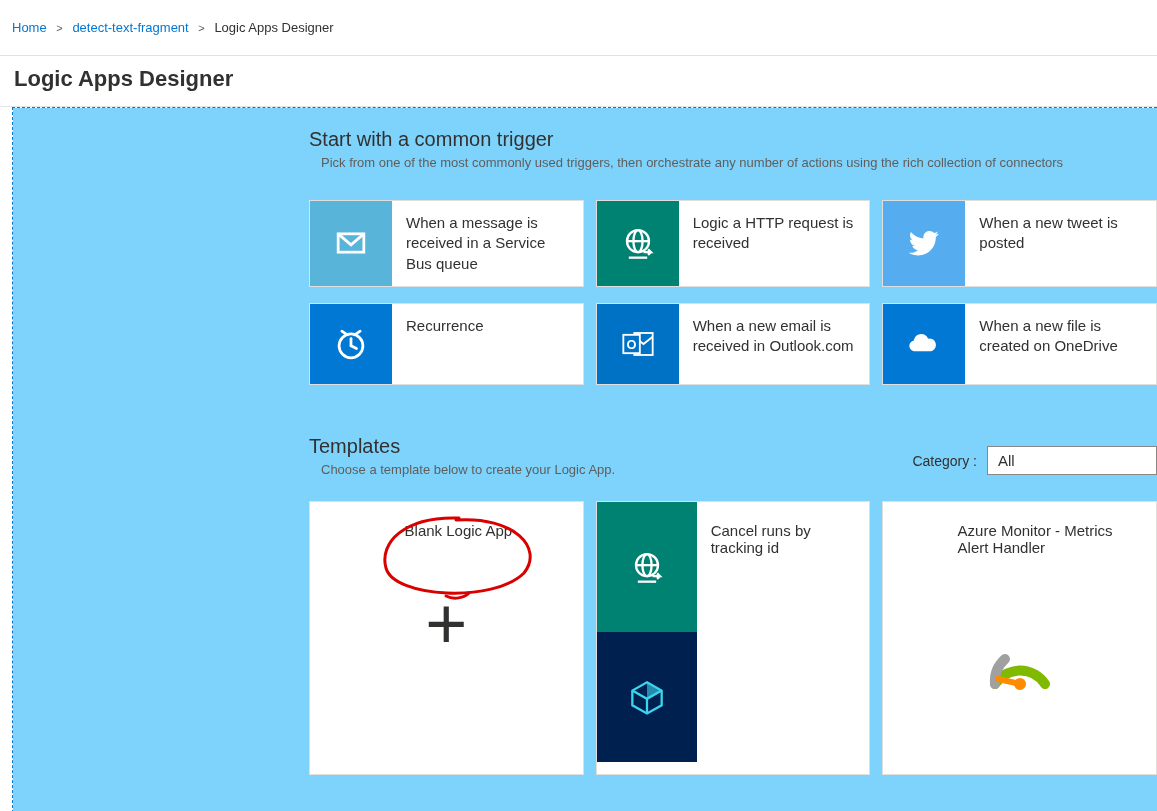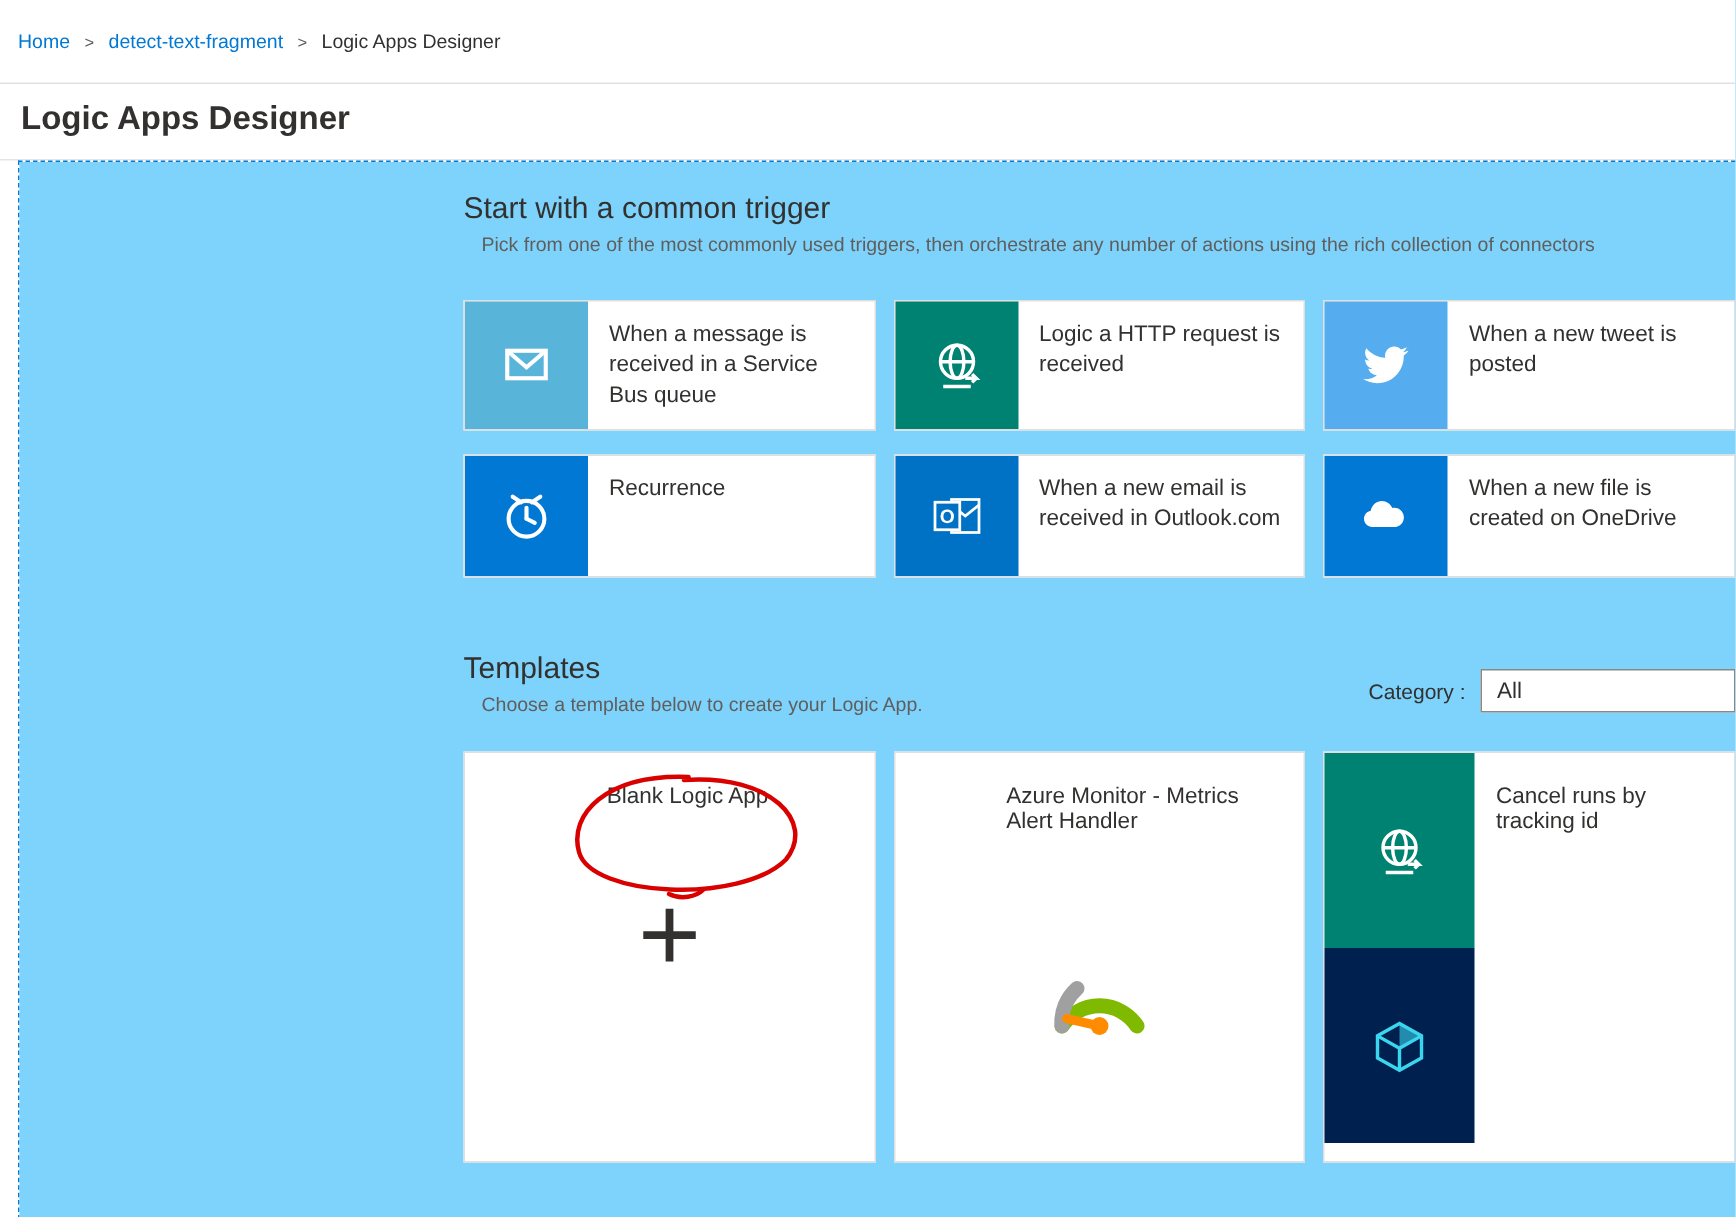--- a/index.html
+++ b/index.html
@@ -254,35 +254,20 @@
 
   <div class="template-grid">
 
     <div class="template-card blank">
       <svg class="annotation" width="170" height="100" viewBox="0 0 170 100">
         <path d="M85 10 C 30 8, 5 35, 12 60 C 20 90, 120 95, 150 65 C 170 40, 140 8, 82 12" fill="none" stroke="#d90000" stroke-width="3" stroke-linecap="round"></path>
         <path d="M72 88 C 80 92, 90 90, 95 85" fill="none" stroke="#d90000" stroke-width="3" stroke-linecap="round"></path>
       </svg>
       <div class="tlabel">Blank Logic App</div>
       <div class="plus">+</div>
-    </div>
-
-    <div class="template-card">
-      <div style="display:flex;width:100%">
-        <div style="width:100px;"></div>
-        <div class="tlabel" style="padding-left:0">Azure Monitor - Metrics Alert Handler</div>
-      </div>
-      <div class="gauge-wrap">
-        <svg width="80" height="80" viewBox="0 0 80 80">
-          <path d="M15 55 A 30 30 0 0 1 65 55" fill="none" stroke="#7fba00" stroke-width="10" stroke-linecap="round"></path>
-          <path d="M15 55 A 30 30 0 0 1 25 30" fill="none" stroke="#a0a0a0" stroke-width="10" stroke-linecap="round"></path>
-          <circle cx="40" cy="55" r="6" fill="#ff8c00"></circle>
-          <line x1="40" y1="55" x2="18" y2="50" stroke="#ff8c00" stroke-width="6" stroke-linecap="round"></line>
-        </svg>
-      </div>
     </div>
 
     <div class="template-card" style="flex-direction:row;align-items:flex-start">
       <div class="v-stack">
         <div class="half-icon bg-darkteal">
           <svg class="icon" viewBox="0 0 48 48">
                 <circle cx="24" cy="22" r="12" fill="none" stroke="#fff" stroke-width="2.5"></circle>
                 <ellipse cx="24" cy="22" rx="5" ry="12" fill="none" stroke="#fff" stroke-width="2.5"></ellipse>
                 <line x1="12" y1="22" x2="36" y2="22" stroke="#fff" stroke-width="2.5"></line>
                 <path d="M30 34 l8 0 l-3 -3 M38 34 l-3 3" fill="none" stroke="#fff" stroke-width="2.5"></path>
@@ -293,16 +278,31 @@
           <svg width="44" height="44" viewBox="0 0 48 48">
                 <path d="M24 8 L40 17 L40 33 L24 42 L8 33 L8 17 Z" fill="none" stroke="#3ad6ed" stroke-width="2.5"></path>
                 <path d="M8 17 L24 26 L40 17 M24 26 L24 42" fill="none" stroke="#3ad6ed" stroke-width="2.5"></path>
                 <path d="M24 8 L40 17 L24 26 Z" fill="#3ad6ed" opacity="0.6"></path>
               </svg>
         </div>
       </div>
       <div class="tlabel" style="padding-left:14px">Cancel runs by tracking id</div>
     </div>
 
+    <div class="template-card">
+      <div style="display:flex;width:100%">
+        <div style="width:100px;"></div>
+        <div class="tlabel" style="padding-left:0">Azure Monitor - Metrics Alert Handler</div>
+      </div>
+      <div class="gauge-wrap">
+        <svg width="80" height="80" viewBox="0 0 80 80">
+          <path d="M15 55 A 30 30 0 0 1 65 55" fill="none" stroke="#7fba00" stroke-width="10" stroke-linecap="round"></path>
+          <path d="M15 55 A 30 30 0 0 1 25 30" fill="none" stroke="#a0a0a0" stroke-width="10" stroke-linecap="round"></path>
+          <circle cx="40" cy="55" r="6" fill="#ff8c00"></circle>
+          <line x1="40" y1="55" x2="18" y2="50" stroke="#ff8c00" stroke-width="6" stroke-linecap="round"></line>
+        </svg>
+      </div>
+    </div>
+
   </div>
 
 </div>
 </div>
 
 </body></html>

